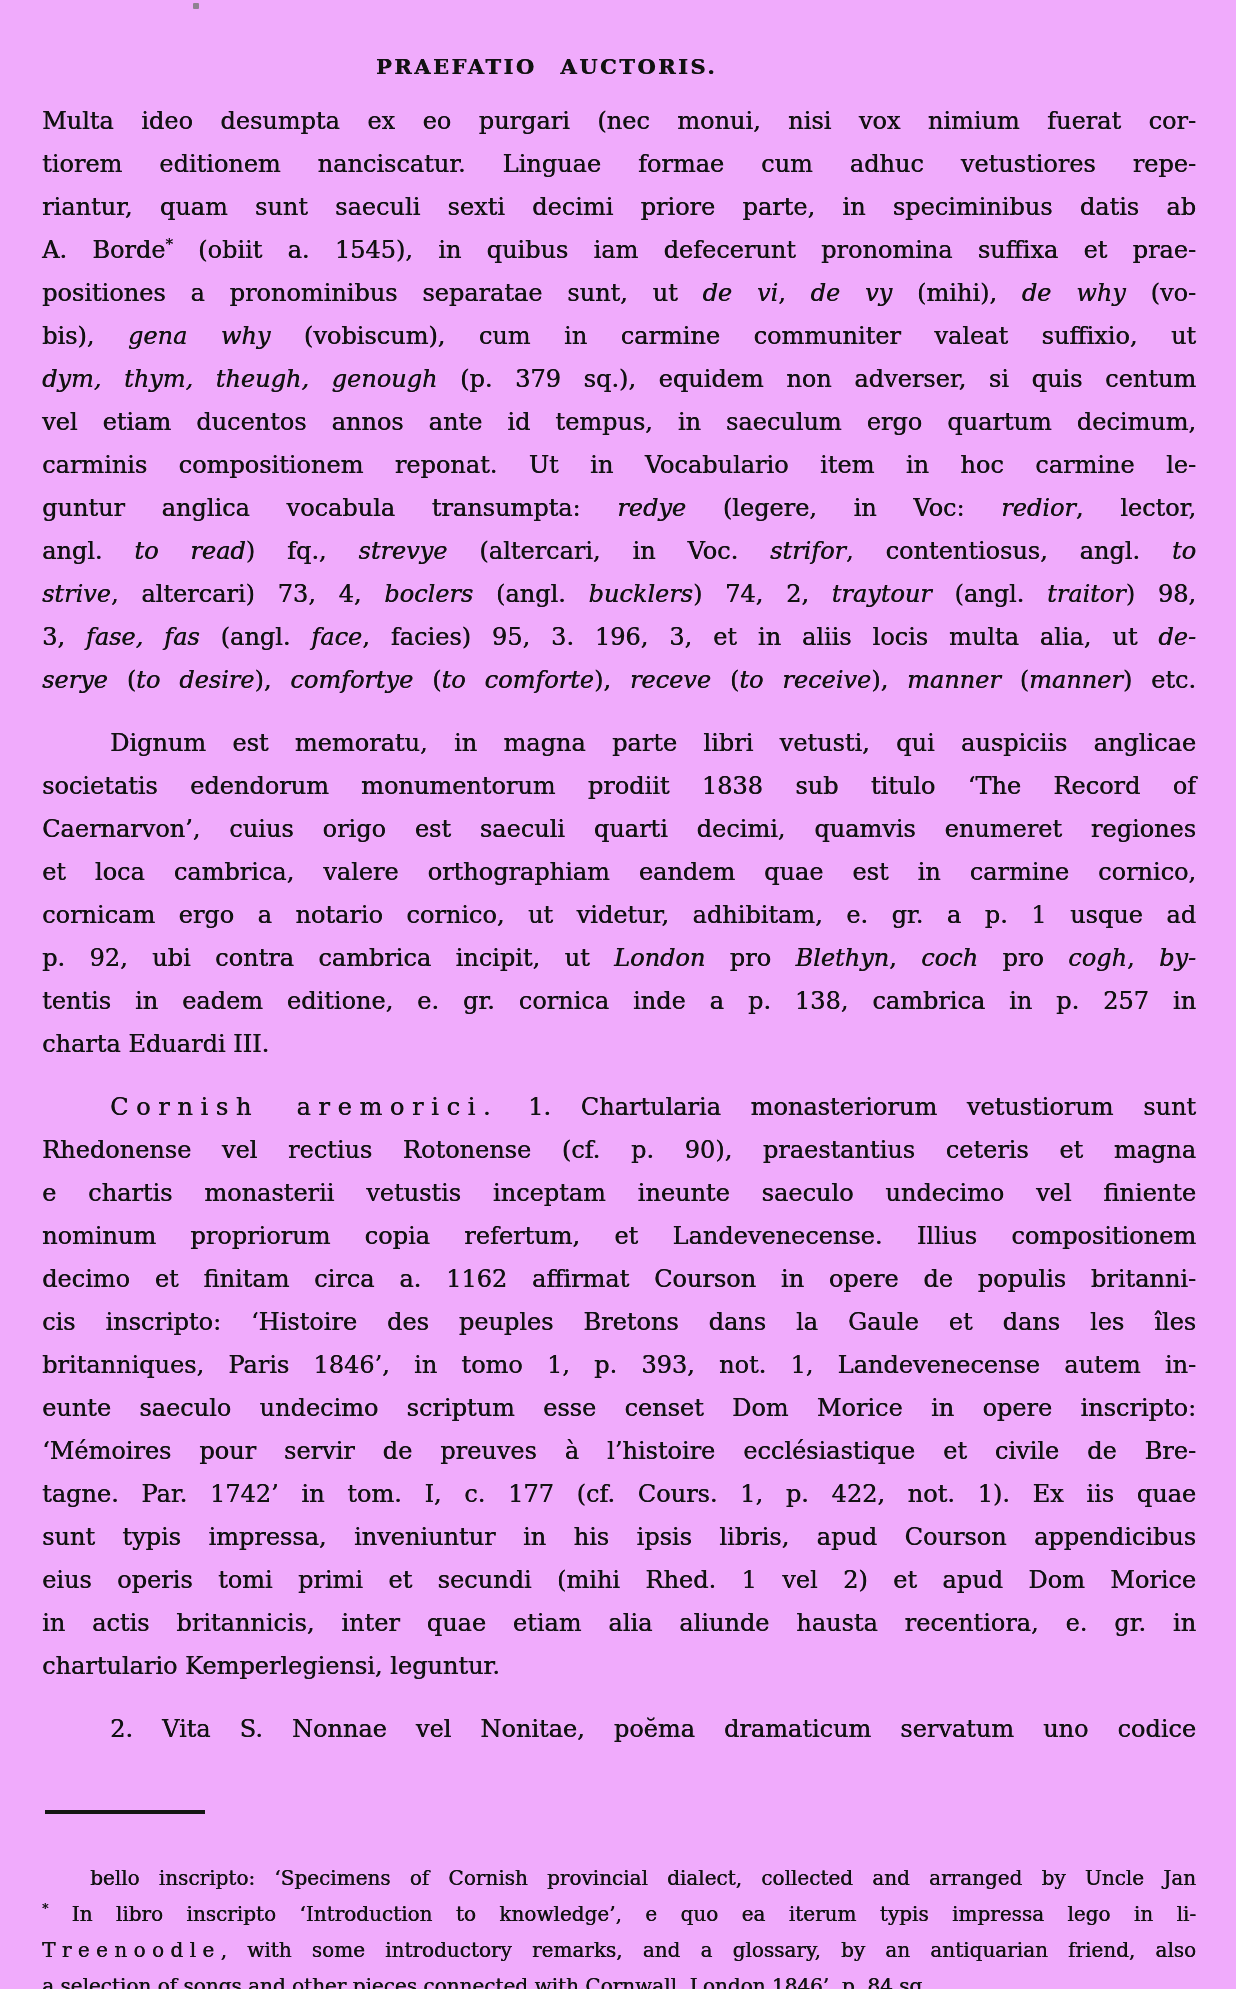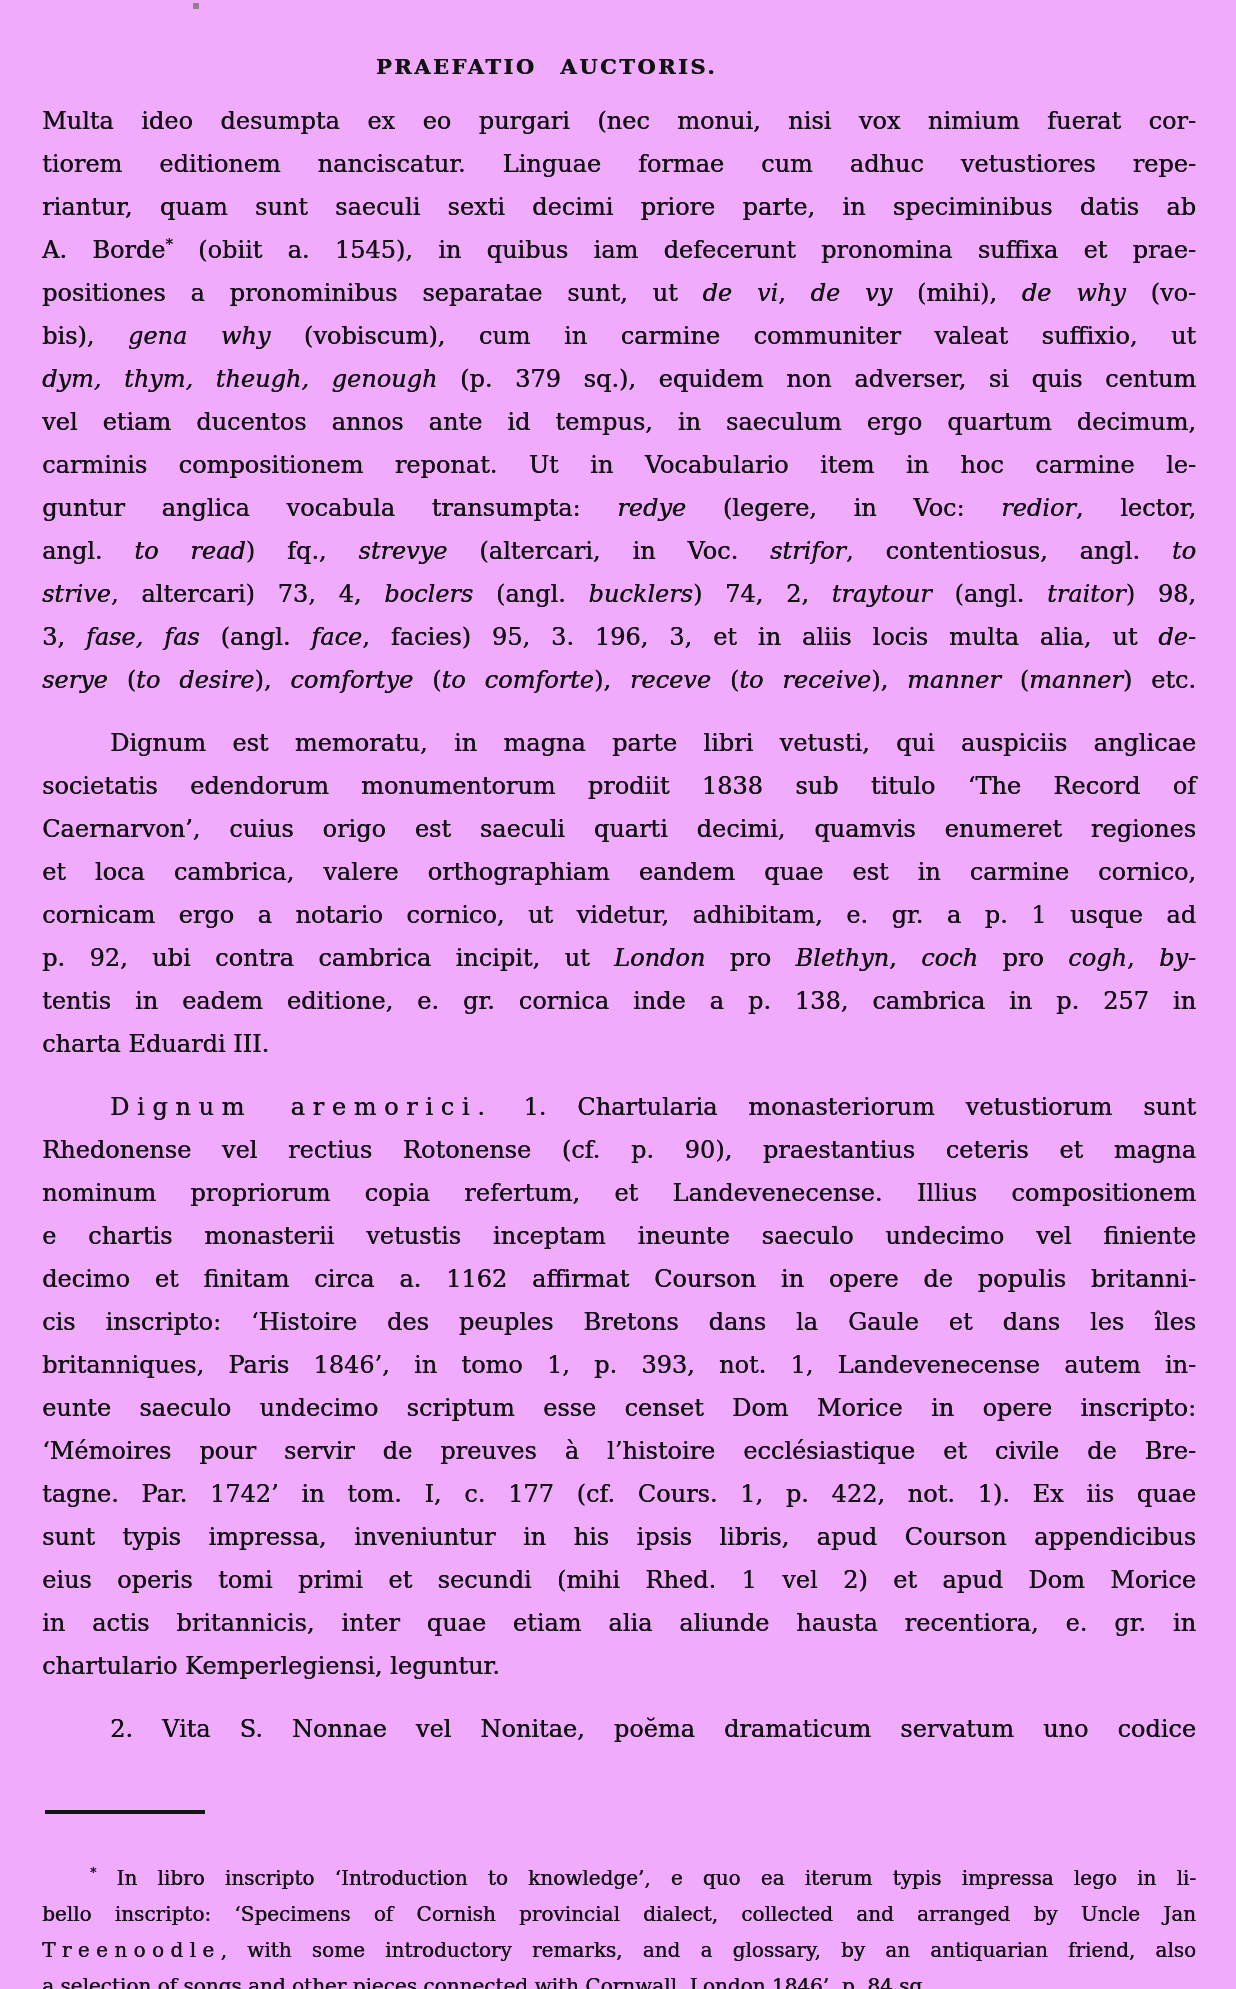--- a/index.html
+++ b/index.html
@@ -72,43 +72,43 @@
         <div class="line"><span>Dignum est memoratu, in magna parte libri vetusti, qui auspiciis anglicae</span></div>
         <div class="line"><span>societatis edendorum monumentorum prodiit 1838 sub titulo ‘The Record of</span></div>
         <div class="line"><span>Caernarvon’, cuius origo est saeculi quarti decimi, quamvis enumeret regiones</span></div>
         <div class="line"><span>et loca cambrica, valere orthographiam eandem quae est in carmine cornico,</span></div>
         <div class="line"><span>cornicam ergo a notario cornico, ut videtur, adhibitam, e. gr. a p. 1 usque ad</span></div>
         <div class="line"><span>p. 92, ubi contra cambrica incipit, ut </span><span class="it">London</span><span> pro </span><span class="it">Blethyn</span><span>, </span><span class="it">coch</span><span> pro </span><span class="it">cogh</span><span>, </span><span class="it">by-</span></div>
         <div class="line"><span>tentis in eadem editione, e. gr. cornica inde a p. 138, cambrica in p. 257 in</span></div>
         <div class="line nofill"><span>charta Eduardi III.</span></div>
       </div>
       <div class="para indent">
-        <div class="line"><span class="lsp">Dignum aremorici.</span><span> 1. Chartularia monasteriorum vetustiorum sunt</span></div>
+        <div class="line"><span class="lsp">Cornish aremorici.</span><span> 1. Chartularia monasteriorum vetustiorum sunt</span></div>
         <div class="line"><span>Rhedonense vel rectius Rotonense (cf. p. 90), praestantius ceteris et magna</span></div>
+        <div class="line"><span>e chartis monasterii vetustis inceptam ineunte saeculo undecimo vel finiente</span></div>
         <div class="line"><span>nominum propriorum copia refertum, et Landevenecense. Illius compositionem</span></div>
-        <div class="line"><span>e chartis monasterii vetustis inceptam ineunte saeculo undecimo vel finiente</span></div>
         <div class="line"><span>decimo et finitam circa a. 1162 affirmat Courson in opere de populis britanni-</span></div>
         <div class="line"><span>cis inscripto: ‘Histoire des peuples Bretons dans la Gaule et dans les îles</span></div>
         <div class="line"><span>britanniques, Paris 1846’, in tomo 1, p. 393, not. 1, Landevenecense autem in-</span></div>
         <div class="line"><span>eunte saeculo undecimo scriptum esse censet Dom Morice in opere inscripto:</span></div>
         <div class="line"><span>‘Mémoires pour servir de preuves à l’histoire ecclésiastique et civile de Bre-</span></div>
         <div class="line"><span>tagne. Par. 1742’ in tom. I, c. 177 (cf. Cours. 1, p. 422, not. 1). Ex iis quae</span></div>
         <div class="line"><span>sunt typis impressa, inveniuntur in his ipsis libris, apud Courson appendicibus</span></div>
         <div class="line"><span>eius operis tomi primi et secundi (mihi Rhed. 1 vel 2) et apud Dom Morice</span></div>
         <div class="line"><span>in actis britannicis, inter quae etiam alia aliunde hausta recentiora, e. gr. in</span></div>
         <div class="line nofill"><span>chartulario Kemperlegiensi, leguntur.</span></div>
       </div>
       <div class="para indent">
         <div class="line"><span>2. Vita S. Nonnae vel Nonitae, poĕma dramaticum servatum uno codice</span></div>
       </div>
     </div>
 
   <div class="fn-rule"></div>
 
   <div class="footnote" id="footnote-container">
       <div class="para indent">
+        <div class="line"><span>bello inscripto: ‘Specimens of Cornish provincial dialect, collected and arranged by Uncle Jan</span></div>
         <div class="line"><span class="sup">*</span><span> In libro inscripto ‘Introduction to knowledge’, e quo ea iterum typis impressa lego in li-</span></div>
-        <div class="line"><span>bello inscripto: ‘Specimens of Cornish provincial dialect, collected and arranged by Uncle Jan</span></div>
         <div class="line"><span class="lsp">Treenoodle</span><span>, with some introductory remarks, and a glossary, by an antiquarian friend, also</span></div>
         <div class="line nofill"><span>a selection of songs and other pieces connected with Cornwall. London 1846’, p. 84 sq.</span></div>
       </div>
     </div>
 </div>
 
 </body></html>

